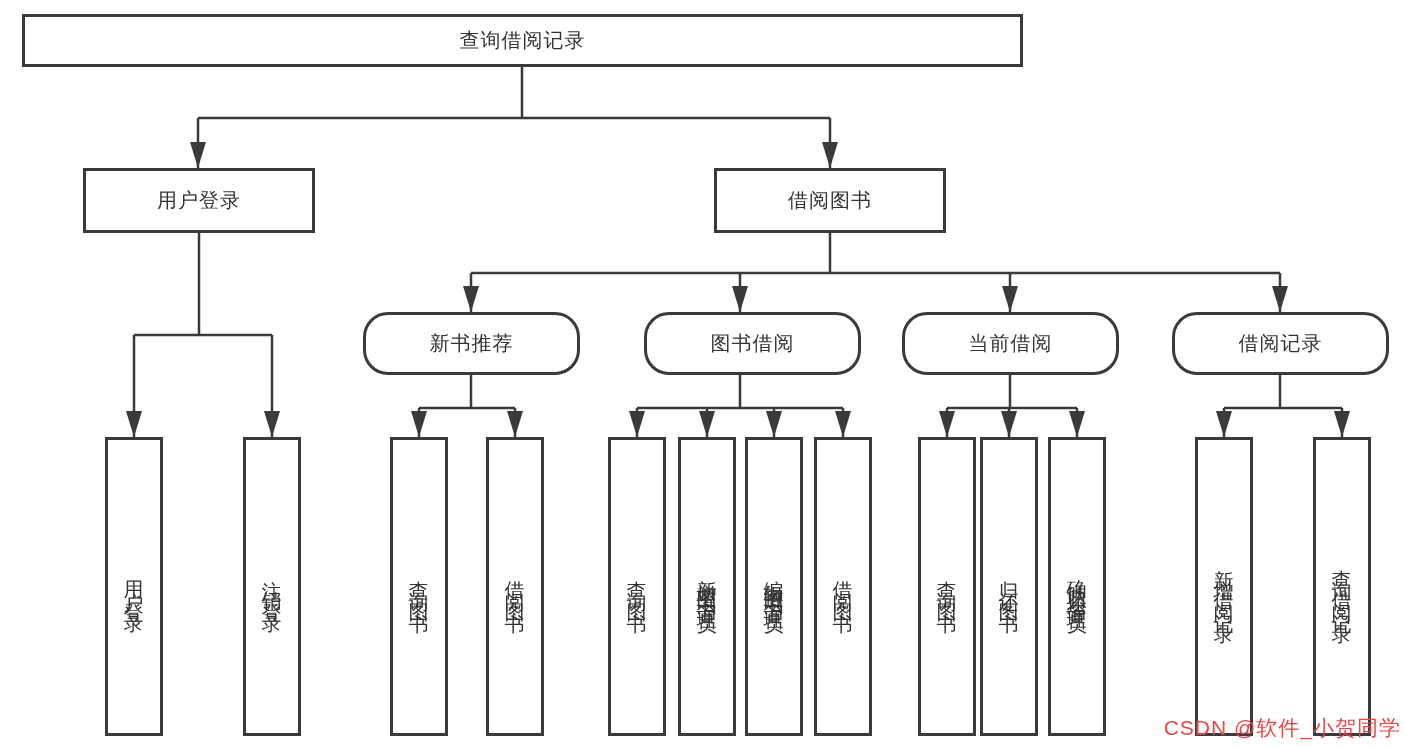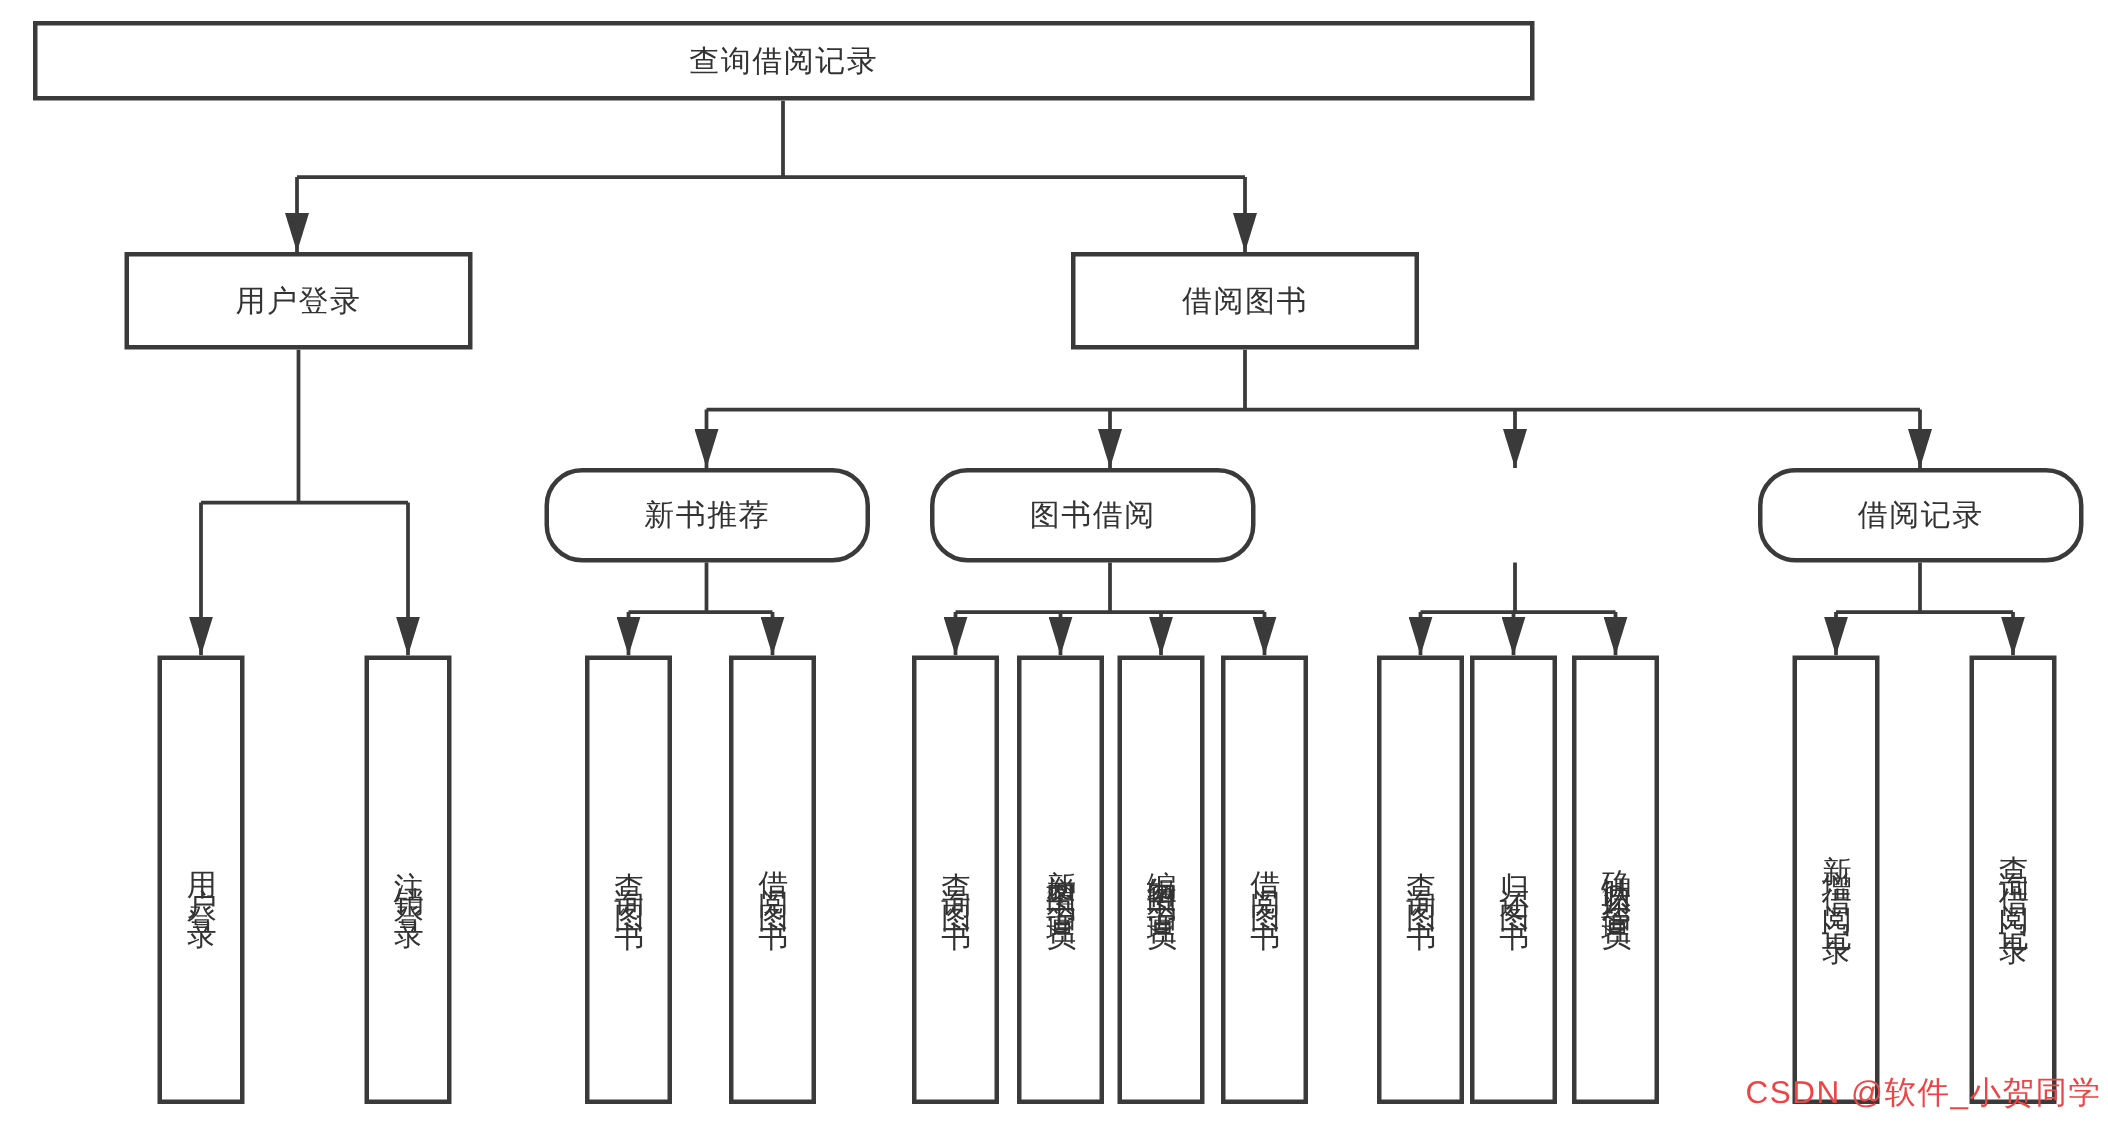--- a/index.html
+++ b/index.html
@@ -23,21 +23,21 @@
     font-size:20px;
     letter-spacing:1px;
     z-index:2;
   }
   .root-box{left:22px;top:14px;width:1001px;height:53px;}
   .l2-box{top:168px;width:232px;height:65px;}
   .l2-user{left:83px;}
   .l2-book{left:714px;}
   .l3-box{top:312px;width:217px;height:63px;border-radius:25px;}
   .l3-nb{left:363px;}
-  .l3-bb{left:620px;}
+  .l3-bb{left:644px;}
   .l3-cb{left:902px;}
   .l3-br{left:1172px;text-align:right;}
   .leaf{top:437px;width:58px;height:299px;}
   .leaf .lbl{
     writing-mode:vertical-rl;
     letter-spacing:11px;
     line-height:1;
     white-space:nowrap;
   }
   .leaf.long .lbl{letter-spacing:5px;}
@@ -113,20 +113,23 @@
   <div class="node l2-box l2-book">
     <span class="lbl">借阅图书</span>
   </div>
 
   <div class="node l3-box l3-nb">
     <span class="lbl">新书推荐</span>
   </div>
   <div class="node l3-box l3-bb">
     <span class="lbl">图书借阅</span>
   </div>
+  <div class="node l3-box l3-cb">
+    <span class="lbl">当前借阅</span>
+  </div>
   <div class="node l3-box l3-br">
     <span class="lbl">借阅记录</span>
   </div>
 
   <div class="node leaf lf1">
     <span class="lbl">用户登录</span>
   </div>
   <div class="node leaf lf2">
     <span class="lbl">注销登录</span>
   </div>

